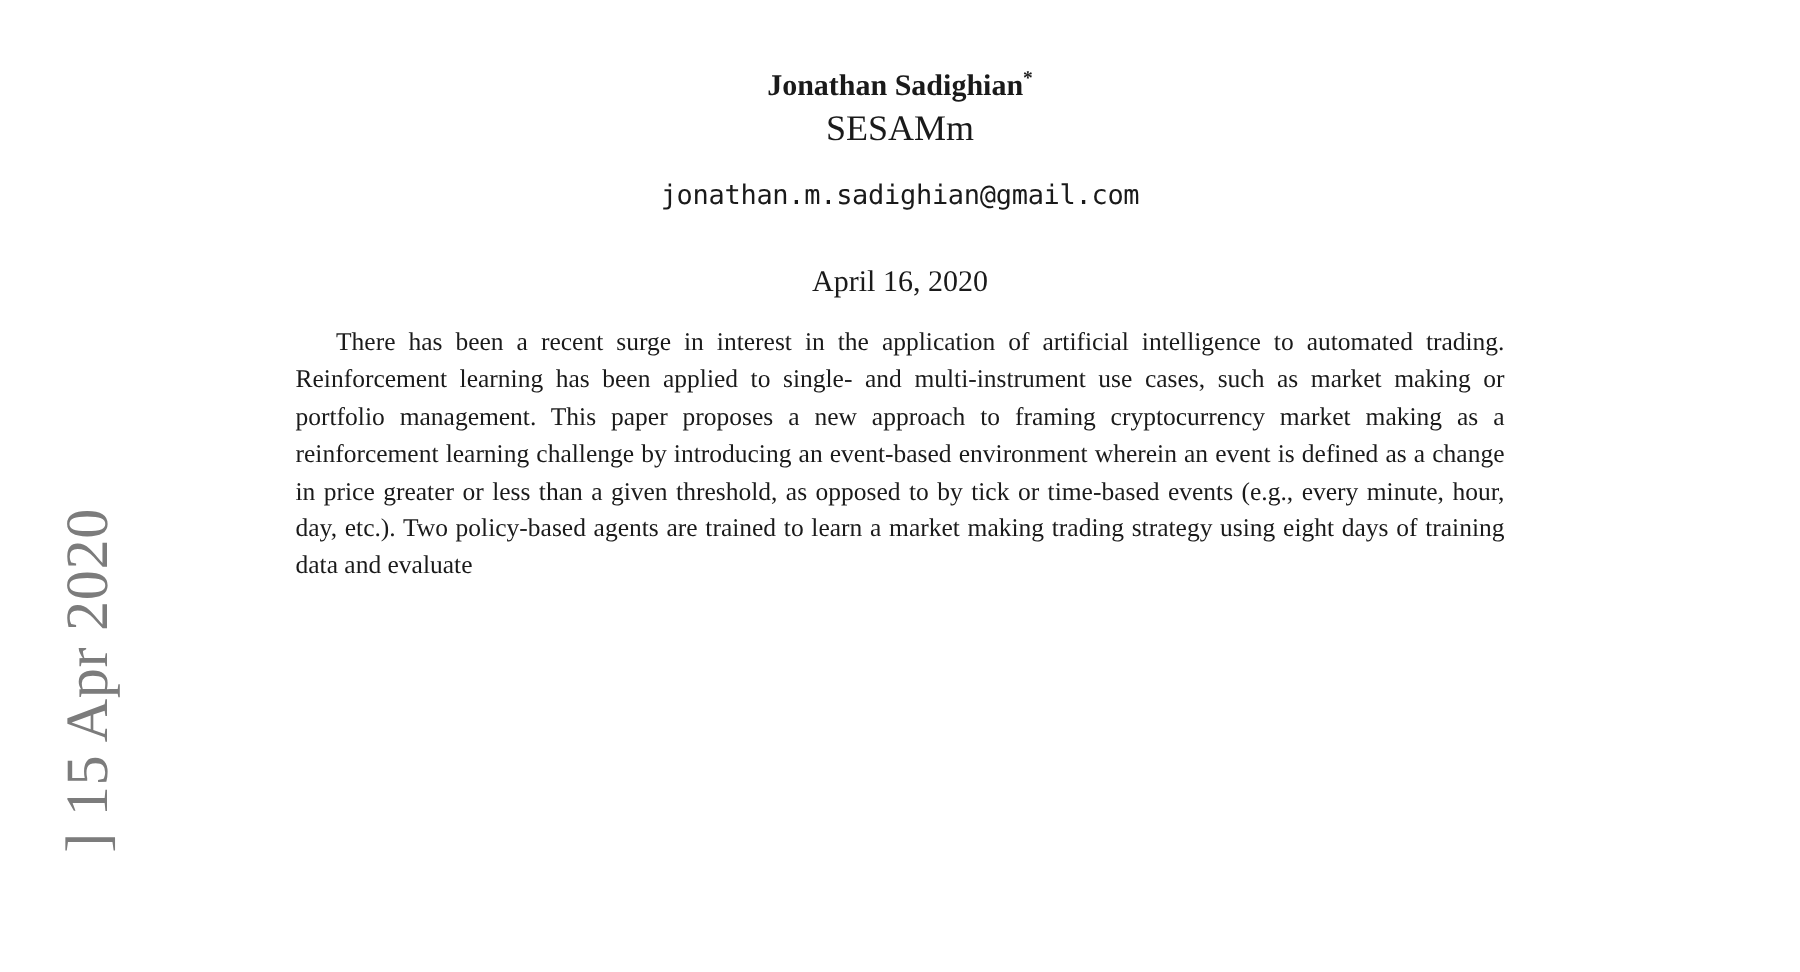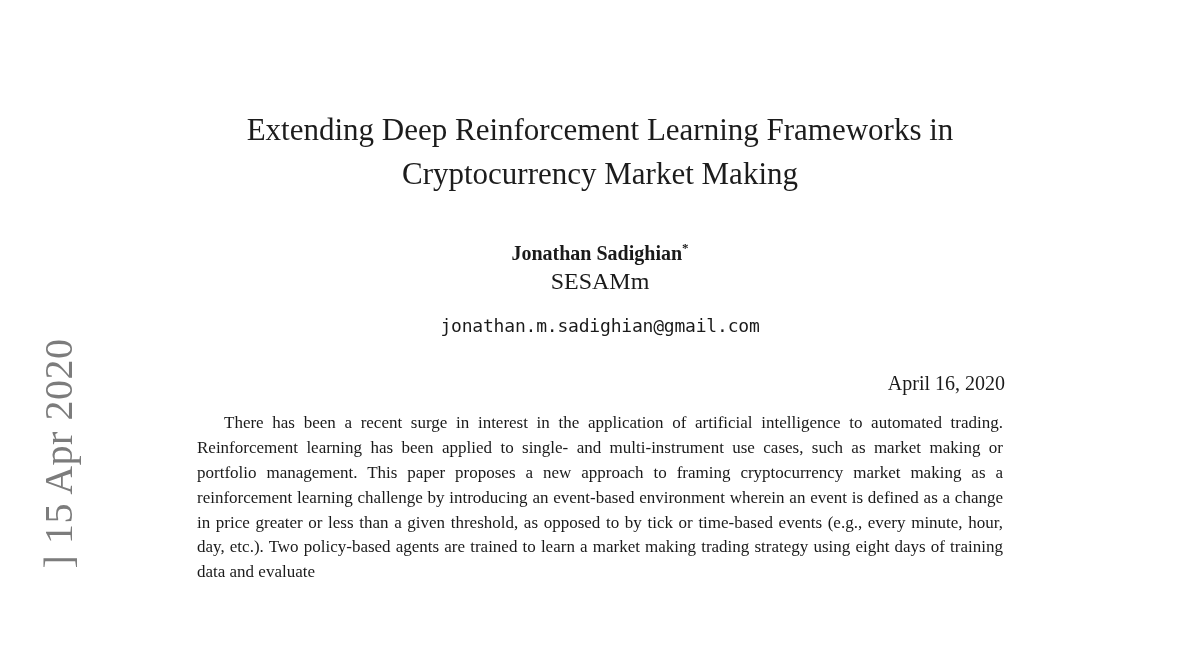--- a/index.html
+++ b/index.html
@@ -67,21 +67,21 @@
     line-height: 1.28;
   }
   .email {
     margin-top: 18px;
     font-family: "DejaVu Sans Mono", monospace;
     font-size: 18px;
     letter-spacing: -0.2px;
   }
   .date {
     margin-top: 36px;
-    text-align: right;
+    text-align: center;
     font-size: 20px;
   }
   .abstract-heading {
     margin-top: 77px;
     text-align: center;
     font-size: 17px;
     font-weight: bold;
   }
   .abstract-body {
     margin-top: 16px;
@@ -98,21 +98,20 @@
 </style>
 </head>
 <body>
 
 <div class="page">
 
   <div class="arxiv-stamp">] 15 Apr 2020</div>
 
   <div class="content">
 
-    <div class="title">Extending Deep Reinforcement Learning Frameworks in Cryptocurrency Market Making</div>
 
     <div class="authors">
       <div class="author-name">
         <span>Jonathan Sadighian</span><sup>*</sup>
       </div>
       <div class="affiliation">SESAMm</div>
       <div class="email">jonathan.m.sadighian@gmail.com</div>
     </div>
 
     <div class="date">April 16, 2020</div>

